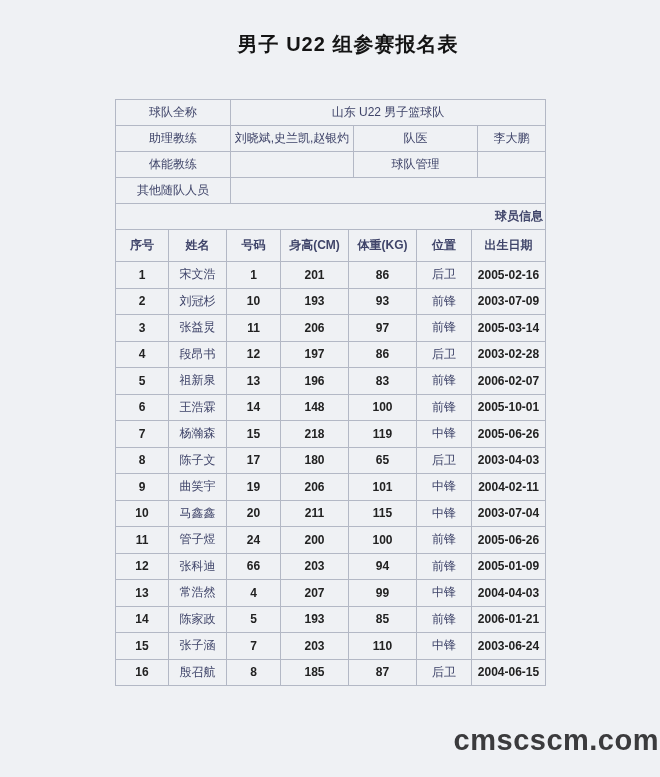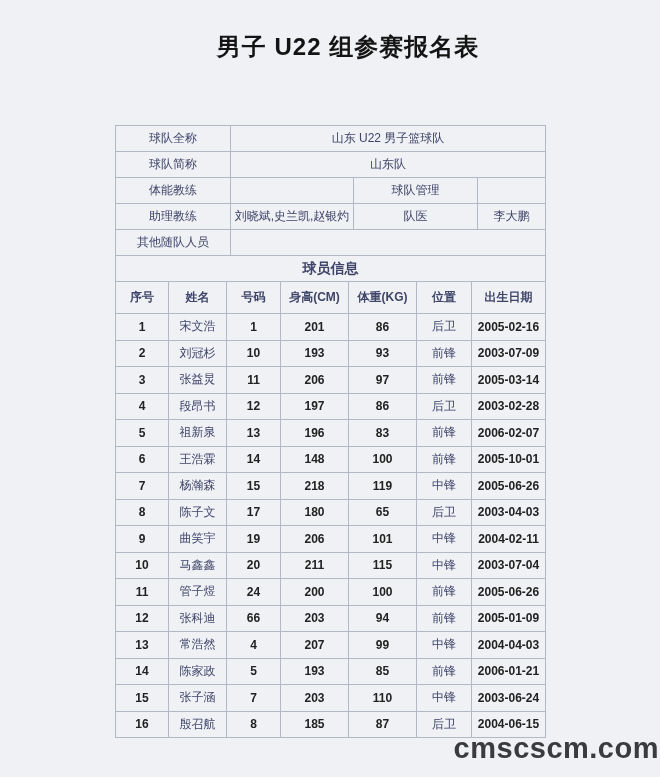--- a/index.html
+++ b/index.html
@@ -7,53 +7,53 @@
   body {
     width: 660px; height: 777px;
     background: #eff1f4;
     position: relative;
     overflow: hidden;
     font-family: "Liberation Sans", "DejaVu Sans", sans-serif;
   }
   .title {
     margin: 31px 0 0 0;
     text-align: center;
-    font-size: 24px;
+    font-size: 20px;
     font-weight: bold;
     color: #141414;
     letter-spacing: 1px;
     padding-left: 36px;
   }
   table {
     border-collapse: collapse;
     table-layout: fixed;
     width: 430px;
     margin-left: 115px;
   }
-  .info-table { margin-top: 62px; padding-left: 32px; }
+  .info-table { margin-top: 41px; padding-left: 32px; }
   .players-table { margin-top: -1px; }
   td, th {
     border: 1px solid #b3b8c5;
     text-align: center;
     vertical-align: middle;
     font-size: 12px;
     padding: 0 2px;
     overflow: hidden;
     white-space: nowrap;
   }
   .info-table td { height: 26px; }
   .players-table th { height: 32px; font-weight: bold; }
   .players-table td { height: 26.5px; }
   .c-zh { color: #3f4469; }
   .c-num { color: #222222; font-weight: bold; }
-  .section-cell { font-weight: bold; color: #3f4469; font-size: 14px; }
+  .section-cell { font-weight: bold; color: #3f4469; font-size: 12px; text-align: right; }
   .watermark {
     position: absolute;
     right: 1px;
-    bottom: 12px;
+    bottom: 20px;
     font-size: 29px;
     font-weight: bold;
     color: #3b3b3d;
     letter-spacing: 0.5px;
   }
 </style>
 </head>
 <body>
 
 <h1 class="title">男子 U22 组参赛报名表</h1>
@@ -65,40 +65,36 @@
       <col style="width:124px">
       <col style="width:68px">
   </colgroup>
   <tbody>
 
       <tr>
         <td class="c-zh">球队全称</td>
         <td class="c-zh" colspan="3">山东 U22 男子篮球队</td>
       </tr>
 
-      <tr>
-        <td class="c-zh">球队简称</td>
-        <td class="c-zh" colspan="3">山东队</td>
-      </tr>
     </tbody>
   <tbody>
 
+
+      <tr>
+        <td class="c-zh">助理教练</td>
+        <td class="c-zh">刘晓斌,史兰凯,赵银灼</td>
+        <td class="c-zh">队医</td>
+        <td class="c-zh">李大鹏</td>
+      </tr>
 
       <tr>
         <td class="c-zh">体能教练</td>
         <td class="c-zh"></td>
         <td class="c-zh">球队管理</td>
         <td class="c-zh"></td>
-      </tr>
-
-      <tr>
-        <td class="c-zh">助理教练</td>
-        <td class="c-zh">刘晓斌,史兰凯,赵银灼</td>
-        <td class="c-zh">队医</td>
-        <td class="c-zh">李大鹏</td>
       </tr>
     </tbody>
   <tbody>
     <tr>
       <td class="c-zh">其他随队人员</td>
       <td class="c-zh" colspan="3"></td>
     </tr>
     <tr>
       <td class="section-cell" colspan="4">球员信息</td>
     </tr>

